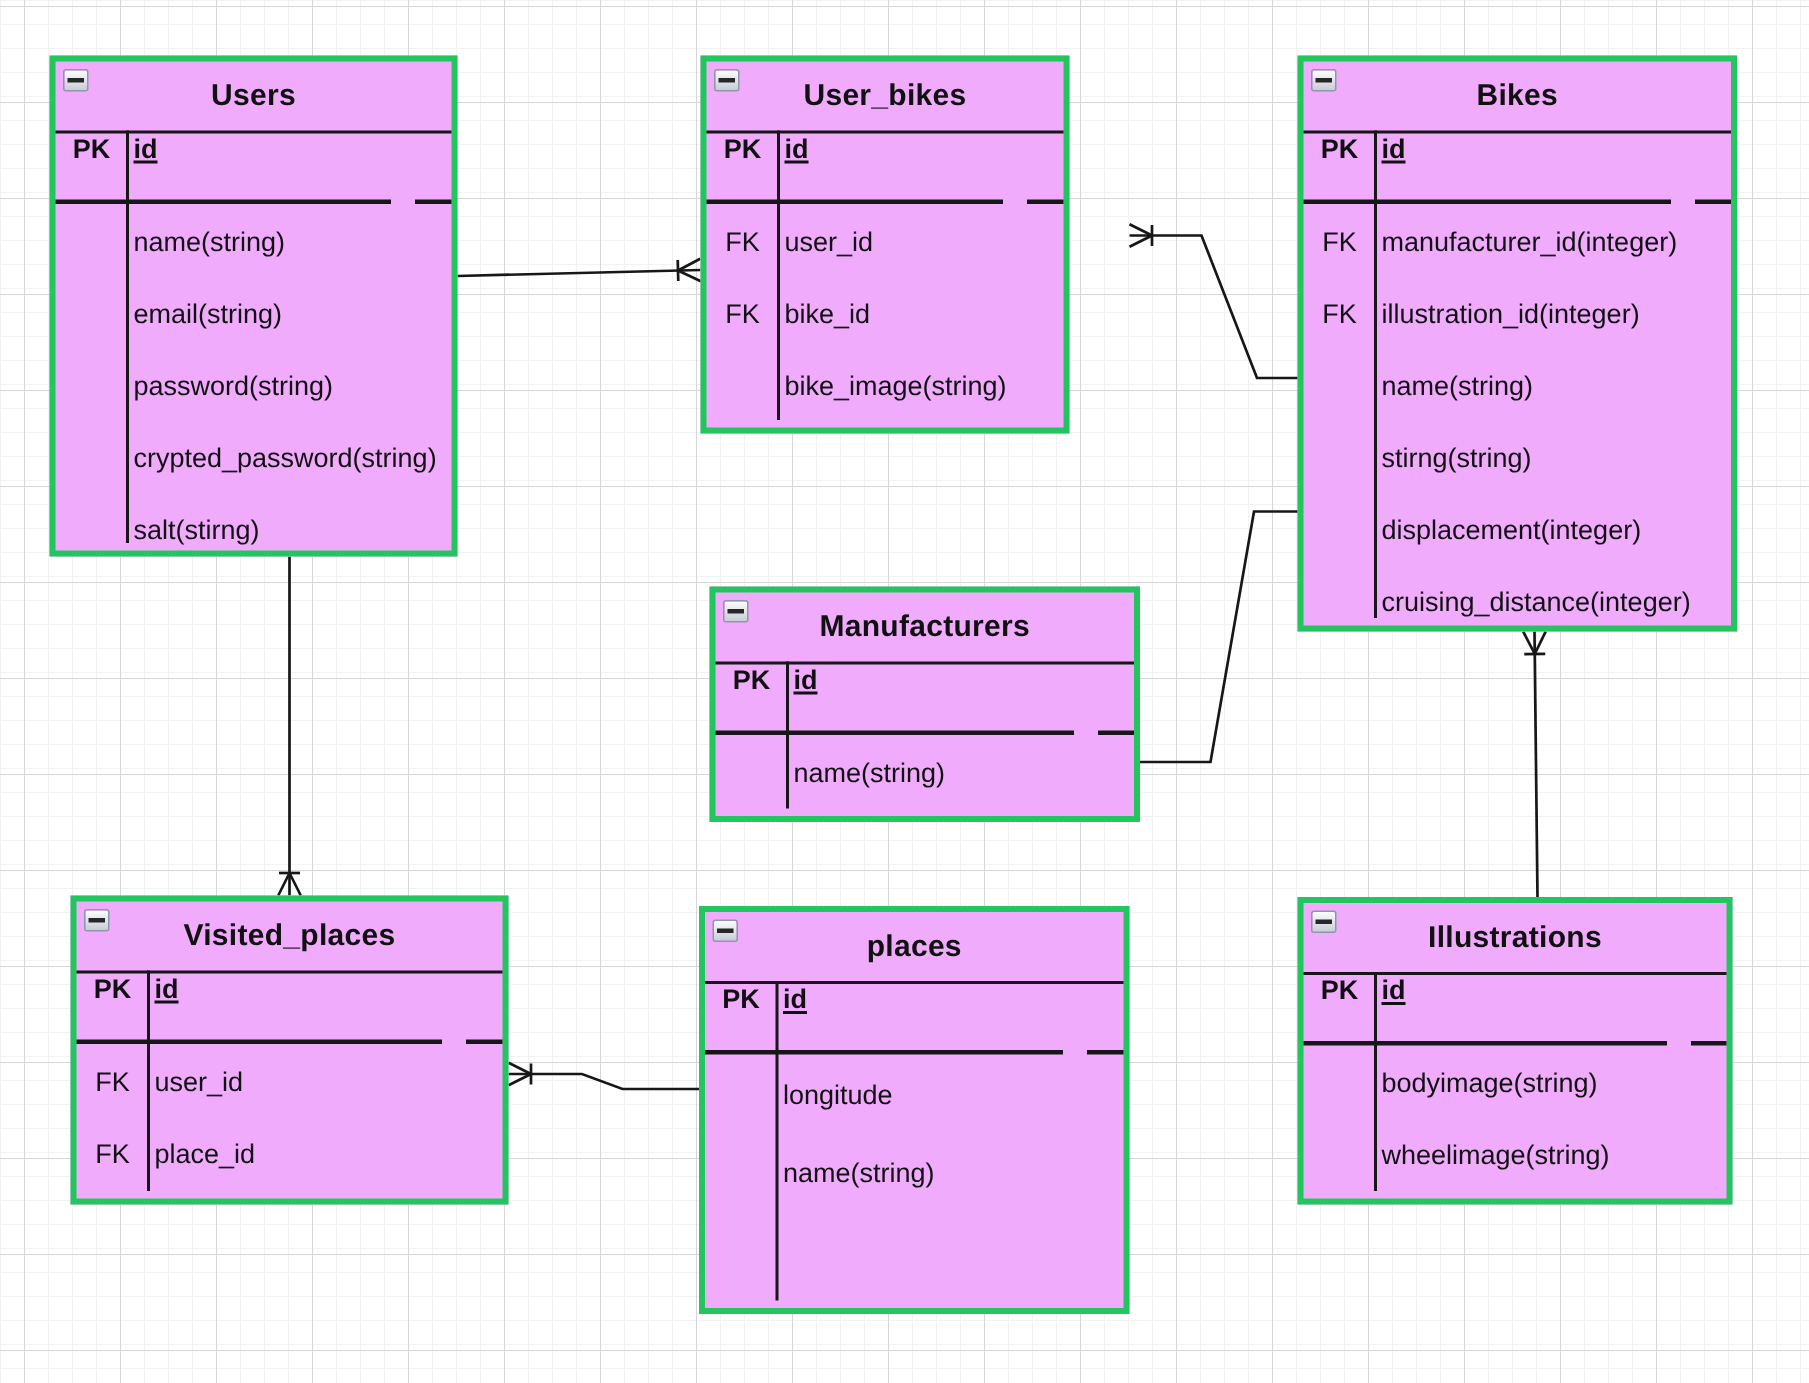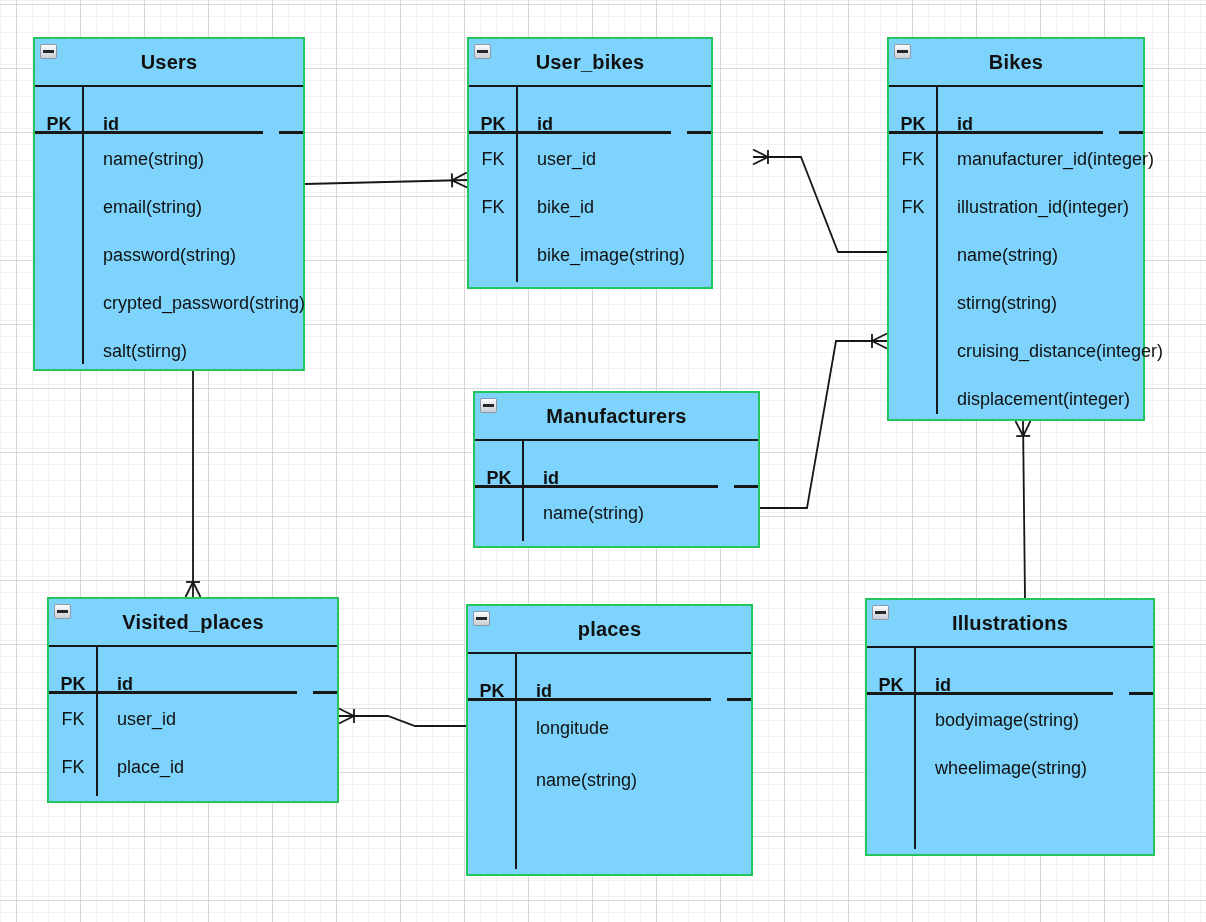--- a/index.html
+++ b/index.html
@@ -11,42 +11,42 @@
       linear-gradient(90deg,#d6d6d6 1px,transparent 1px),
       linear-gradient(180deg,#d6d6d6 1px,transparent 1px),
       linear-gradient(90deg,#f2f2f2 1px,transparent 1px),
       linear-gradient(180deg,#f2f2f2 1px,transparent 1px);
     background-size:64px 64px,64px 64px,16px 16px,16px 16px;
     background-position:16px 0,0 4px,0 0,0 0;
   }
   #wires{position:absolute;left:0;top:0;z-index:1;pointer-events:none;}
   #wires g{stroke:#171717;stroke-width:1.8;fill:none;}
   .tbl{
-    position:absolute;background:#7dd3fc;border:2px solid #22c55e;
+    position:absolute;background:#f0abfc;border:4px solid #22c55e;
     box-sizing:border-box;z-index:2;
   }
   .hdr{
     box-sizing:border-box;height:48px;border-bottom:2px solid #171717;
     display:flex;align-items:center;justify-content:center;position:relative;
     font-size:20px;font-weight:bold;letter-spacing:.2px;
   }
   .collapse{
     position:absolute;left:5px;top:5px;width:17px;height:15px;
     box-sizing:border-box;border:1px solid #8f98a8;border-radius:2px;
     background:linear-gradient(#fbfcfd,#c9cdd6);
     display:flex;align-items:center;justify-content:center;cursor:pointer;
   }
   .minus{width:11px;height:3.5px;background:#26262b;}
   .keyrow{
-    box-sizing:border-box;height:48px;display:flex;align-items:flex-end;
+    box-sizing:border-box;height:48px;display:flex;align-items:flex-start;
     font-size:18px;
   }
   .kcol{flex:0 0 48px;width:48px;text-align:center;font-size:18px;}
   .pkkey{font-weight:bold;}
-  .fld{padding-left:20px;white-space:nowrap;font-size:18px;}
+  .fld{padding-left:4px;white-space:nowrap;font-size:18px;}
   .pkfld{
     font-weight:bold;text-decoration:underline;
     text-decoration-thickness:2px;text-underline-offset:2px;
   }
   .row{display:flex;align-items:center;}
   .vline{position:absolute;left:47px;top:46px;bottom:5px;width:1.7px;background:#171717;}
   .pkline{
     position:absolute;left:0;right:0;top:92px;height:2.6px;
     background:linear-gradient(90deg,#171717 0,#171717 calc(100% - 40px),
       transparent calc(100% - 40px),transparent calc(100% - 24px),
@@ -152,21 +152,21 @@
           <span class="fld">bike_id</span>
         </div>
         <div class="row" style="height:48px">
           <span class="kcol"></span>
           <span class="fld">bike_image(string)</span>
         </div>
       </div>
       <div class="vline"></div>
       <div class="pkline"></div>
     </div>
-    <div class="tbl" style="left: 887px; top: 37px; width: 258px; height: 384px;">
+    <div class="tbl" style="left: 865px; top: 37px; width: 293px; height: 384px;">
       <div class="hdr">
         <span class="collapse">
           <span class="minus"></span>
         </span>
         <span class="title">Bikes</span>
       </div>
       <div class="keyrow">
         <span class="kcol pkkey">PK</span>
         <span class="fld pkfld">id</span>
       </div>
@@ -182,26 +182,26 @@
         <div class="row" style="height:48px">
           <span class="kcol"></span>
           <span class="fld">name(string)</span>
         </div>
         <div class="row" style="height:48px">
           <span class="kcol"></span>
           <span class="fld">stirng(string)</span>
         </div>
         <div class="row" style="height:48px">
           <span class="kcol"></span>
+          <span class="fld">displacement(integer)</span>
+        </div>
+        <div class="row" style="height:48px">
+          <span class="kcol"></span>
           <span class="fld">cruising_distance(integer)</span>
         </div>
-        <div class="row" style="height:48px">
-          <span class="kcol"></span>
-          <span class="fld">displacement(integer)</span>
-        </div>
       </div>
       <div class="vline"></div>
       <div class="pkline"></div>
     </div>
     <div class="tbl" style="left: 473px; top: 391px; width: 287px; height: 157px;">
       <div class="hdr">
         <span class="collapse">
           <span class="minus"></span>
         </span>
         <span class="title">Manufacturers</span>
@@ -260,21 +260,21 @@
           <span class="fld">longitude</span>
         </div>
         <div class="row" style="height:52px">
           <span class="kcol"></span>
           <span class="fld">name(string)</span>
         </div>
       </div>
       <div class="vline"></div>
       <div class="pkline"></div>
     </div>
-    <div class="tbl" style="left: 865px; top: 598px; width: 290px; height: 258px;">
+    <div class="tbl" style="left: 865px; top: 598px; width: 290px; height: 205px;">
       <div class="hdr">
         <span class="collapse">
           <span class="minus"></span>
         </span>
         <span class="title">Illustrations</span>
       </div>
       <div class="keyrow">
         <span class="kcol pkkey">PK</span>
         <span class="fld pkfld">id</span>
       </div>

